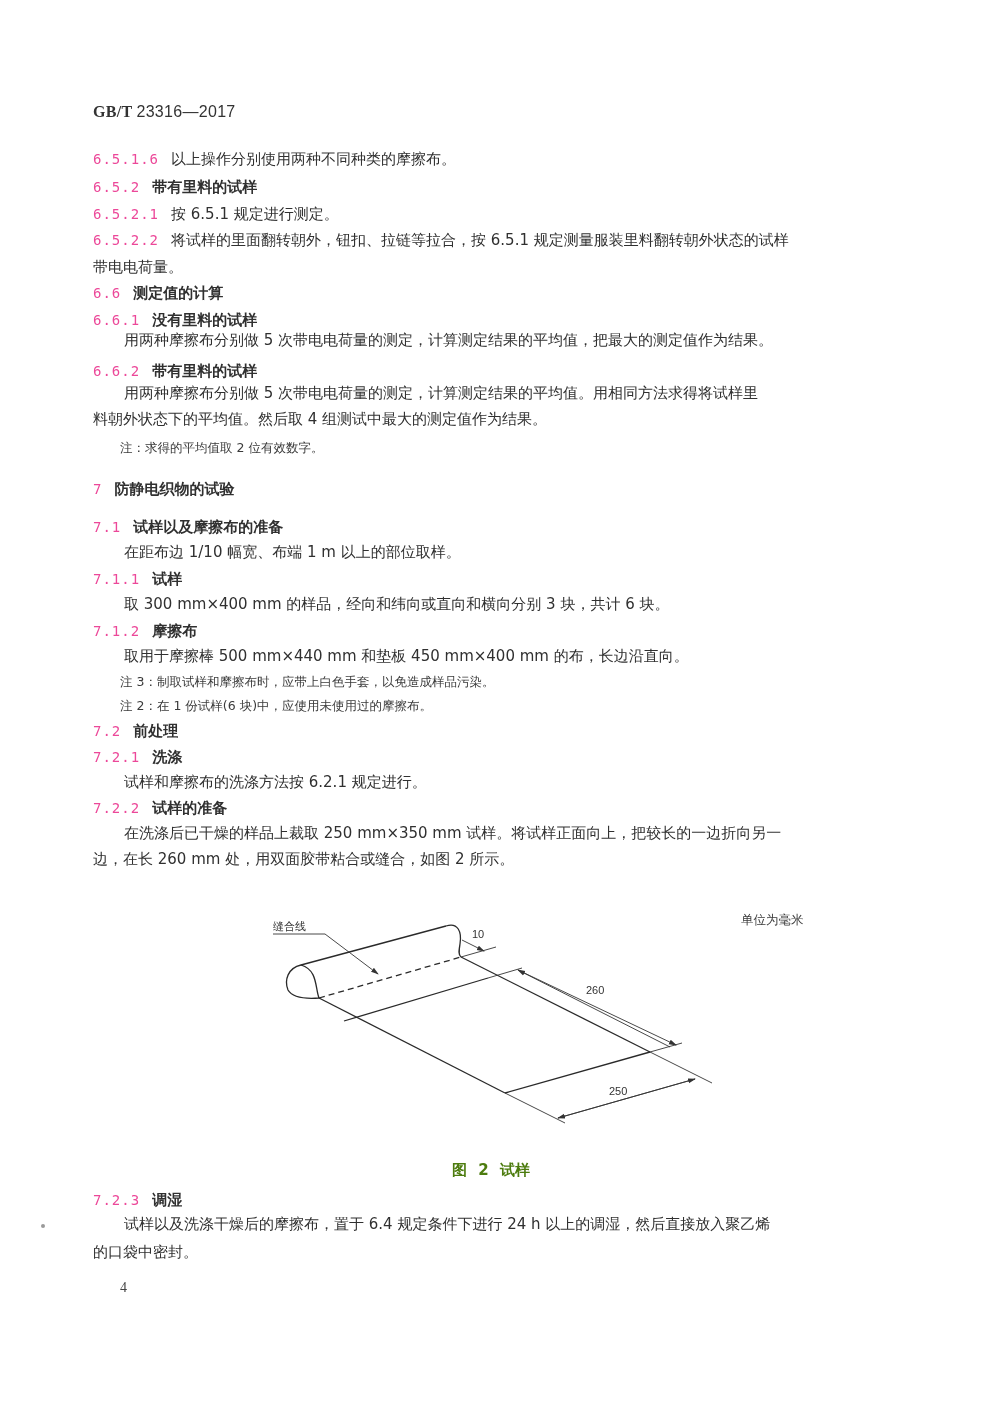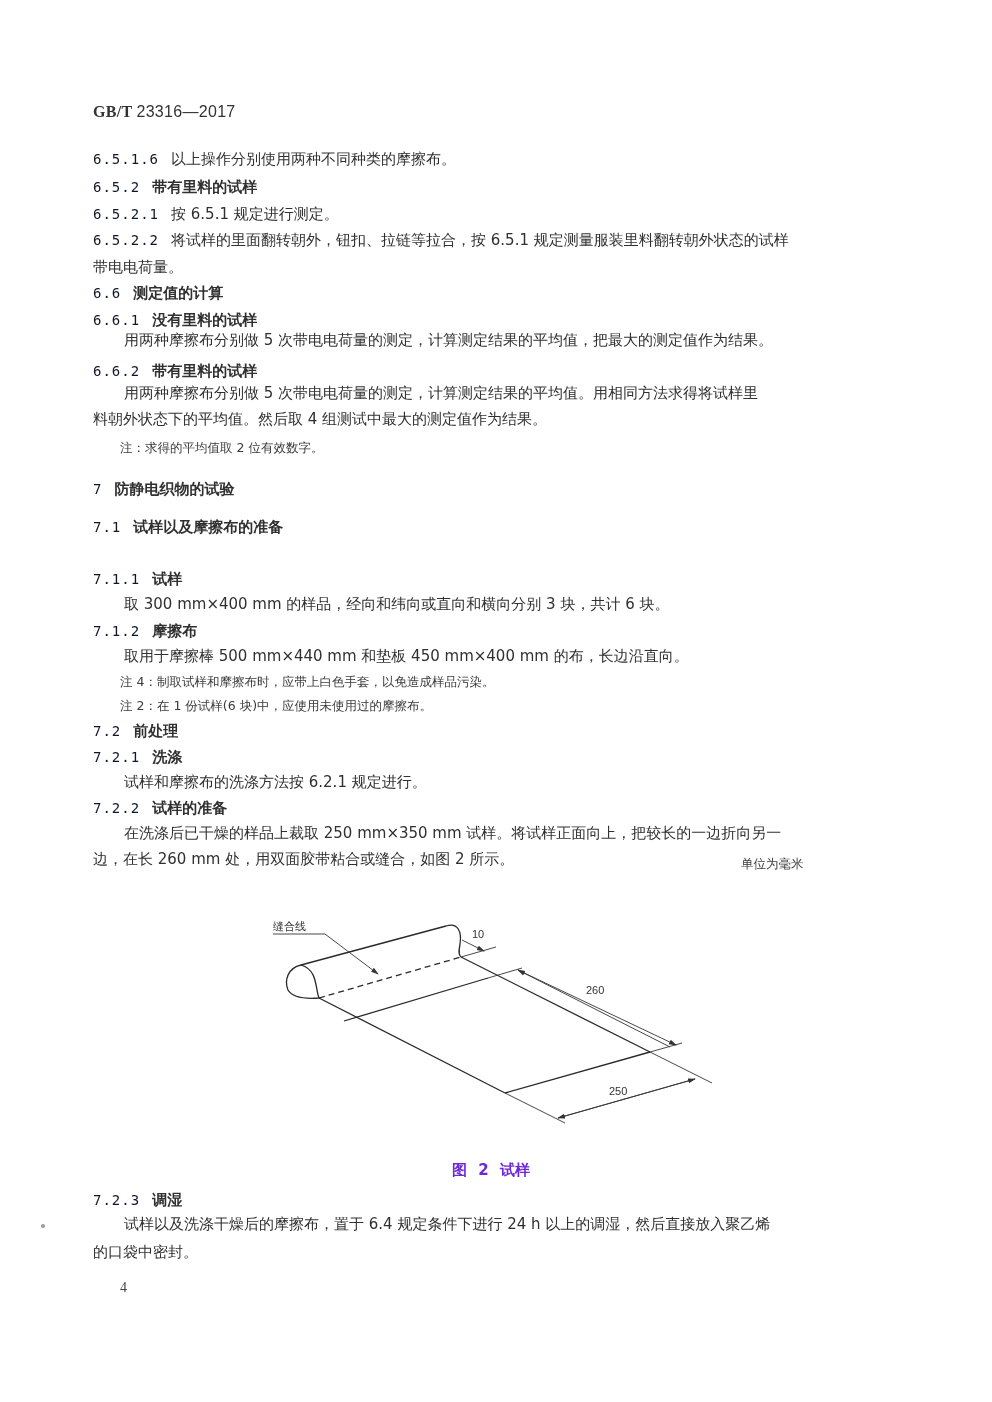--- a/index.html
+++ b/index.html
@@ -12,30 +12,30 @@
   .std-id {
     position: absolute; left: 93px; top: 103px; font-size: 16px; font-weight: bold;
     font-family: "Liberation Serif", serif; letter-spacing: 0.3px; color: #333;
   }
   .std-id .num { font-family: "Liberation Sans", sans-serif; font-weight: normal; }
   .line {
     position: absolute; left: 93px; font-size: 15px; line-height: 20px; white-space: nowrap;
     font-family: "DejaVu Sans", sans-serif; color: #303030;
   }
   .line .clause {
-    font-family: "DejaVu Sans Mono", monospace; font-size: 14px; color: #0f172a;
+    font-family: "DejaVu Sans Mono", monospace; font-size: 14px; color: #ec4899;
     margin-right: 12px; letter-spacing: 1px;
   }
   .line.head .title { font-weight: bold; }
   .line.indent { left: 124px; }
   .line.note { font-size: 12.5px; left: 120px; color: #3a3a3a; }
-  .unit-label { position: absolute; left: 741px; top: 856px; font-size: 12.5px;
+  .unit-label { position: absolute; left: 741px; top: 912px; font-size: 12.5px;
     font-family: "DejaVu Sans", sans-serif; color: #3a3a3a; text-align: right; }
   .caption { position: absolute; left: 452px; top: 1161px; font-size: 15px; font-weight: bold;
-    font-family: "DejaVu Sans", sans-serif; color: #6d28d9; word-spacing: 6px; }
+    font-family: "DejaVu Sans", sans-serif; color: #4d7c0f; word-spacing: 6px; }
   .page-num { position: absolute; left: 120px; top: 1280px; font-size: 14px;
     font-family: "Liberation Serif", serif; color: #444; }
   .stray-dot { position: absolute; left: 41px; top: 1224px; width: 4px; height: 4px;
     border-radius: 50%; background: #9a9a9a; }
   svg.figure { position: absolute; left: 0; top: 0; }
   .fig-label { font-family: "DejaVu Sans", sans-serif; font-size: 11px; fill: #333; }
   .fig-num { font-family: "Liberation Sans", sans-serif; font-size: 11px; fill: #333; }
 </style>
 </head>
 <body>
@@ -82,34 +82,37 @@
   </div>
   <div class="line note" style="top:438px">
     <span>注：求得的平均值取 2 位有效数字。</span>
   </div>
   <div class="line head" style="top:479px">
     <span class="clause">7</span><span class="title">防静电织物的试验</span>
   </div>
   <div class="line head" style="top:517px">
     <span class="clause">7.1</span><span class="title">试样以及摩擦布的准备</span>
   </div>
+  <div class="line indent" style="top:542px">
+    <span>在距布边 1/10 幅宽、布端 1 m 以上的部位取样。</span>
+  </div>
   <div class="line head" style="top:569px">
     <span class="clause">7.1.1</span><span class="title">试样</span>
   </div>
   <div class="line indent" style="top:594px">
     <span>取 300 mm×400 mm 的样品，经向和纬向或直向和横向分别 3 块，共计 6 块。</span>
   </div>
   <div class="line head" style="top:621px">
     <span class="clause">7.1.2</span><span class="title">摩擦布</span>
   </div>
   <div class="line indent" style="top:646px">
     <span>取用于摩擦棒 500 mm×440 mm 和垫板 450 mm×400 mm 的布，长边沿直向。</span>
   </div>
   <div class="line note" style="top:672px">
-    <span>注 4：制取试样和摩擦布时，应带上白色手套，以免造成样品污染。</span>
+    <span>注 3：制取试样和摩擦布时，应带上白色手套，以免造成样品污染。</span>
   </div>
   <div class="line note" style="top:696px">
     <span>注 2：在 1 份试样(6 块)中，应使用未使用过的摩擦布。</span>
   </div>
   <div class="line head" style="top:721px">
     <span class="clause">7.2</span><span class="title">前处理</span>
   </div>
   <div class="line head" style="top:747px">
     <span class="clause">7.2.1</span><span class="title">洗涤</span>
   </div>

